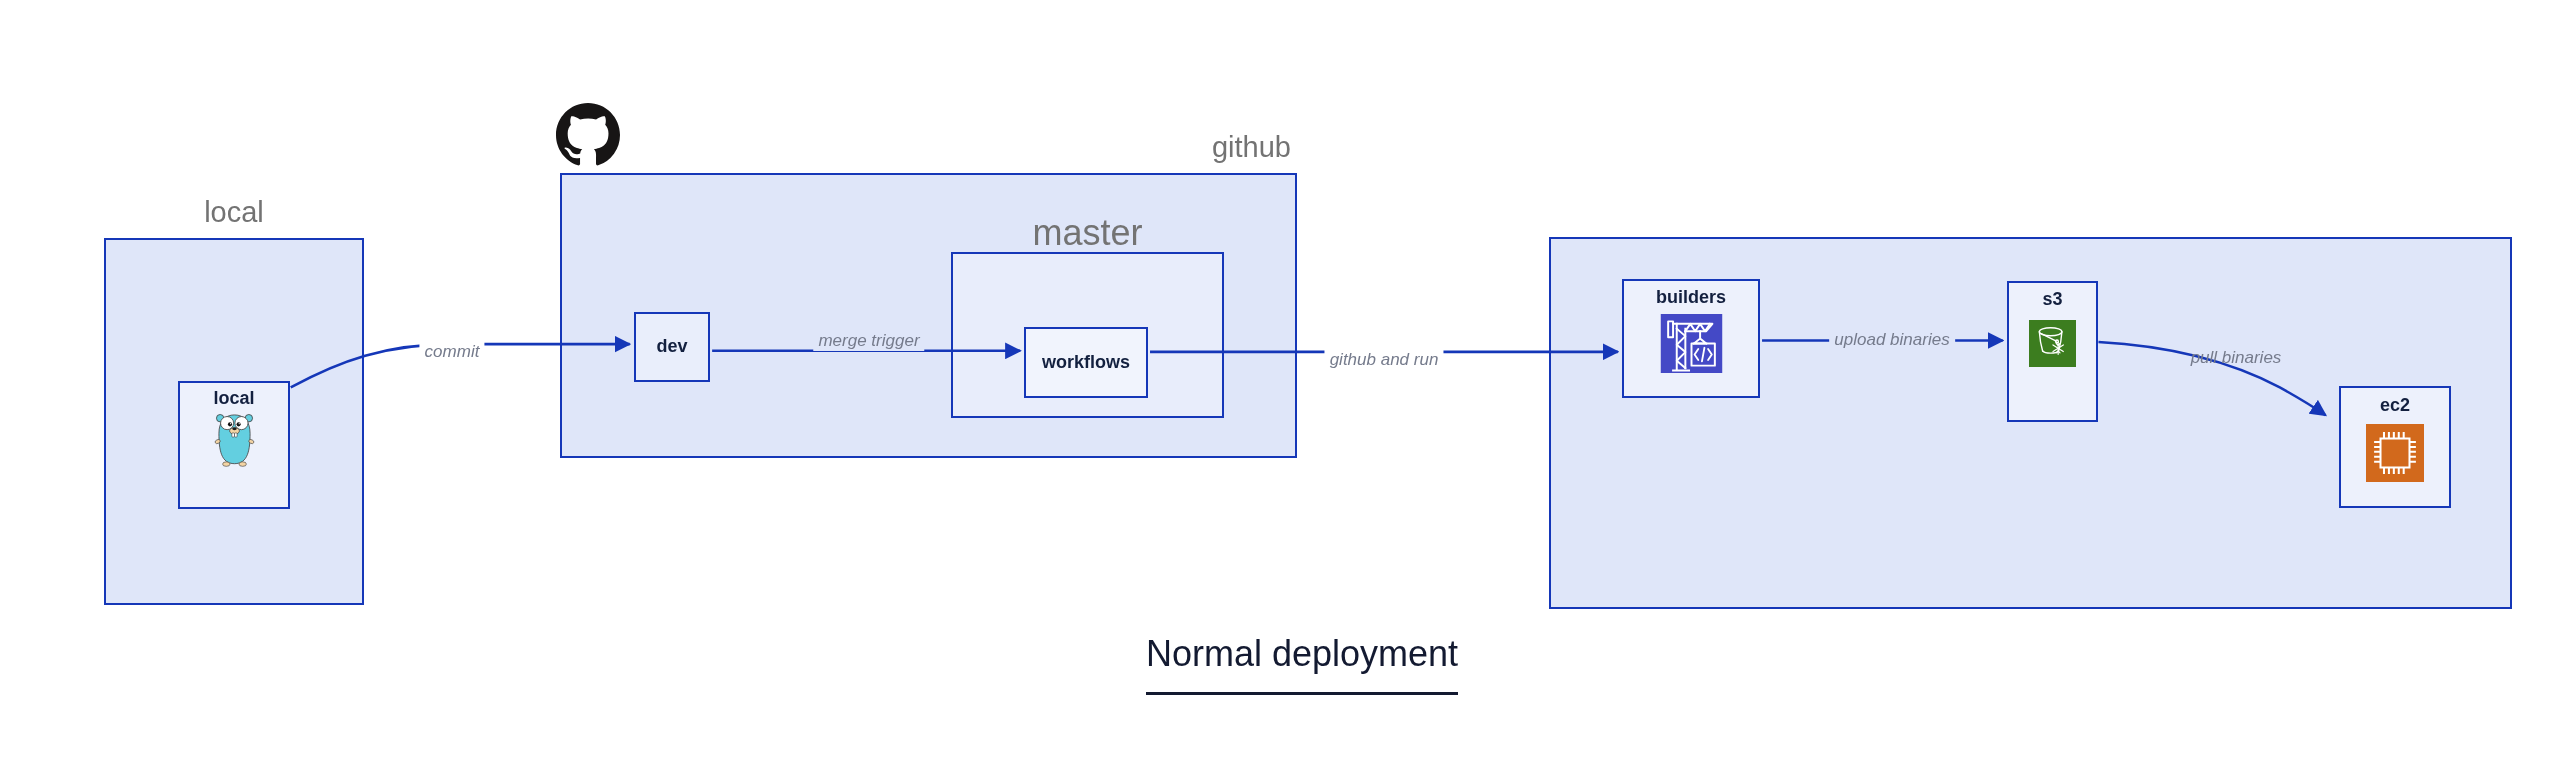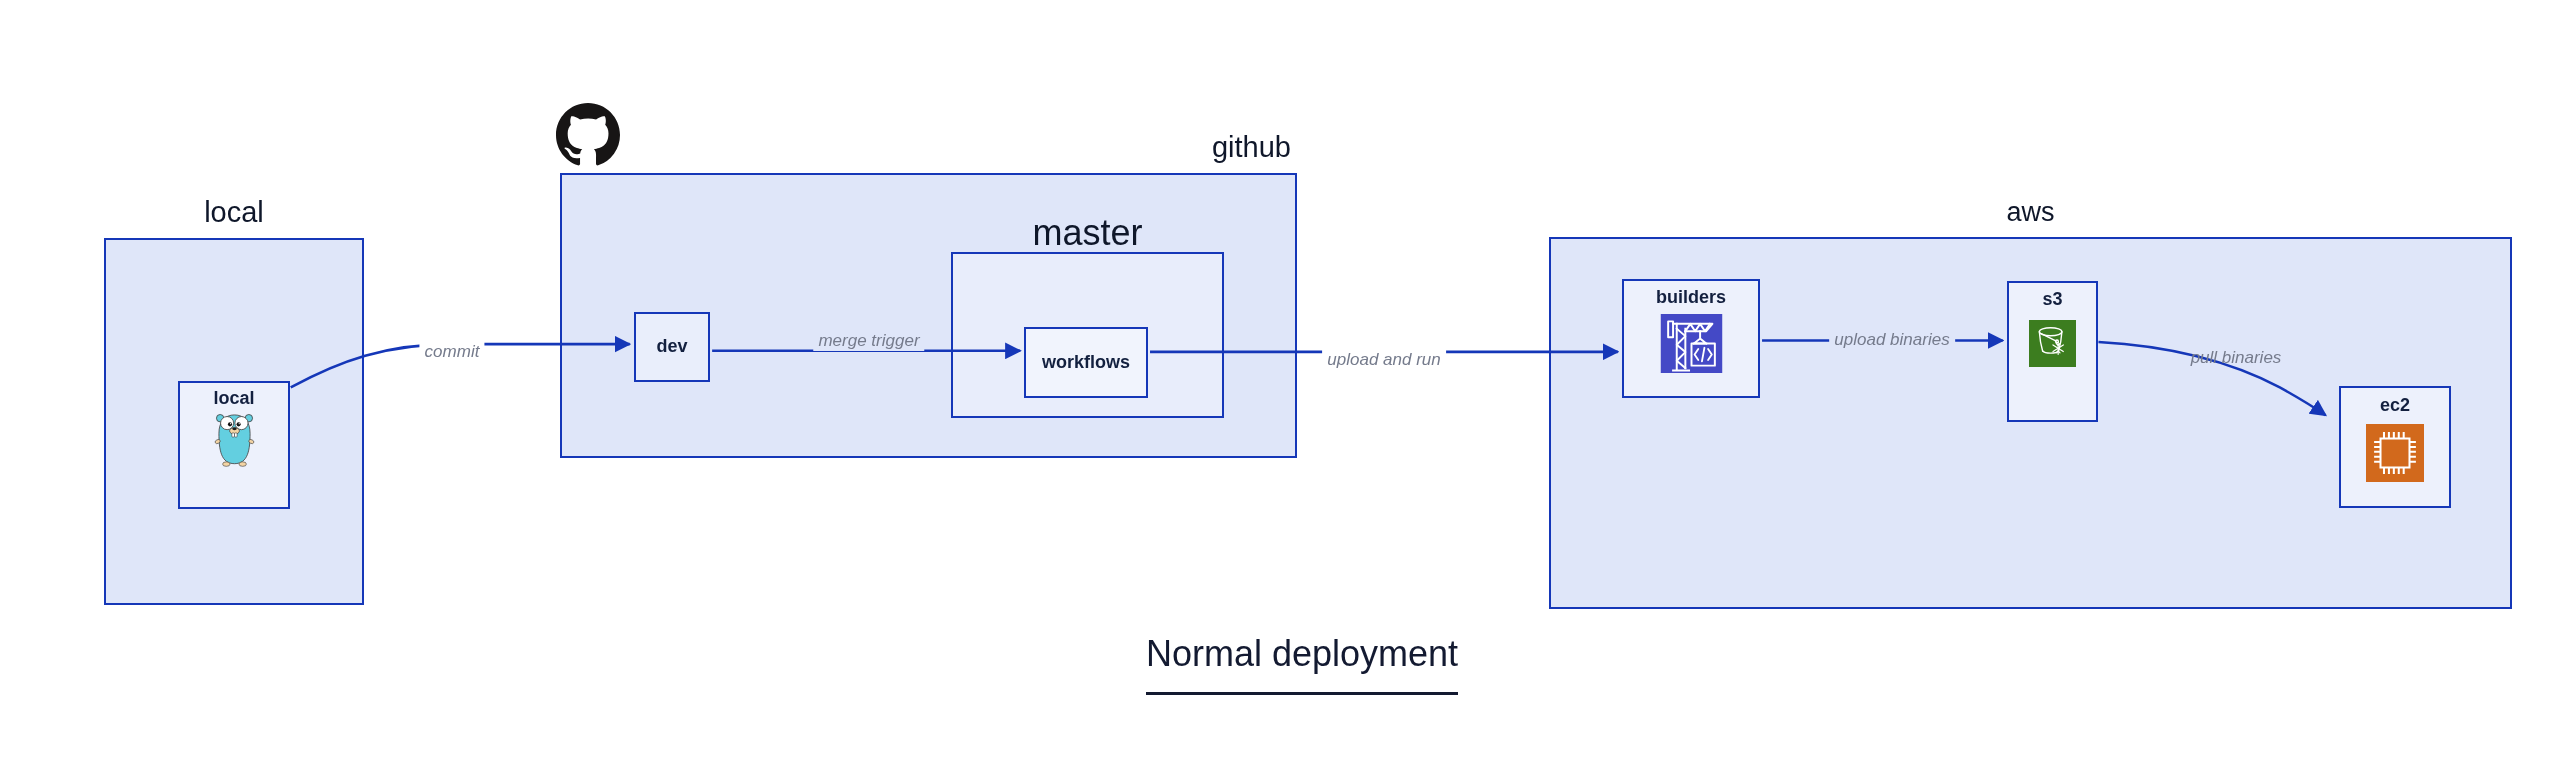--- a/index.html
+++ b/index.html
@@ -9,21 +9,21 @@
   
   .container-box{position:absolute;box-sizing:border-box;border:2.6px solid #1537b8;background:#dfe6f9;z-index:1;}
   .container-box.lighter{background:#e8edfb;z-index:2;}
 
   
   .node-box{position:absolute;box-sizing:border-box;border:2.6px solid #1537b8;background:#edf1fc;z-index:3;
             display:flex;flex-direction:column;align-items:center;}
   .node-box.center{justify-content:center;}
   .node-box.lightest{background:#f1f4fd;}
 
-  .area-label{position:absolute;color:#0f172a;font-size:29px;line-height:1.05;z-index:5;}
+  .area-label{position:absolute;color:#737373;font-size:29px;line-height:1.05;z-index:5;}
   .node-label{color:#13203f;font-weight:bold;font-size:18px;line-height:1.1;}
 
   .edge-label{position:absolute;transform:translateX(-50%);font-size:17px;font-style:italic;
               color:#757b8c;white-space:nowrap;z-index:6;padding:0 5.2px;line-height:1.2;}
   .bg-white{background:#ffffff;margin-top:8px;}
   .bg-area{background:#dfe6f9;}
 
   .edges-svg{position:absolute;left:0;top:0;z-index:4;pointer-events:none;}
   .arrow-line{stroke:#1537b8;stroke-width:5;fill:none;}
 
@@ -43,21 +43,20 @@
 
   <div class="container-box" style="left:560px;top:173px;width:737px;height:285px;"></div>
 
   <div class="container-box lighter" style="left:951px;top:252px;width:273px;height:166px;"></div>
 
   <div class="container-box" style="left:1549px;top:237px;width:963px;height:372px;"></div>
 
   <div class="area-label" style="left:104px;width:260px;top:197px;text-align:center;">local</div>
   <div class="area-label" style="left:1033px;width:258px;top:132px;text-align:right;">github</div>
   <div class="area-label" style="left:951px;width:273px;top:214px;text-align:center;font-size:36px;">master</div>
-  <div class="area-label" style="left:1549px;width:963px;top:198px;text-align:center;font-size:27px;">aws</div>
 
   <div class="logo" style="left:556px;top:103px;">
     <svg class="icon" width="64" height="64" viewBox="0 0 16 16" aria-hidden="true">
       <path fill="#171515" d="M8 0C3.58 0 0 3.58 0 8c0 3.54 2.29 6.53 5.47 7.59.4.07.55-.17.55-.38 0-.19-.01-.82-.01-1.49-2.01.37-2.53-.49-2.69-.94-.09-.23-.48-.94-.82-1.13-.28-.15-.68-.52-.01-.53.63-.01 1.08.58 1.23.82.72 1.21 1.87.87 2.33.66.07-.52.28-.87.51-1.07-1.78-.2-3.64-.89-3.64-3.95 0-.87.31-1.59.82-2.15-.08-.2-.36-1.02.08-2.12 0 0 .67-.21 2.2.82.64-.18 1.32-.27 2-.27s1.36.09 2 .27c1.53-1.04 2.2-.82 2.2-.82.44 1.1.16 1.92.08 2.12.51.56.82 1.27.82 2.15 0 3.07-1.87 3.75-3.65 3.95.29.25.54.73.54 1.48 0 1.07-.01 1.93-.01 2.2 0 .21.15.46.55.38A8.01 8.01 0 0 0 16 8c0-4.42-3.58-8-8-8z"></path>
     </svg>
   </div>
 
   <div class="node-box" style="left:178px;top:381px;width:112px;height:128px;padding-top:6.2px;">
     <div class="node-label">local</div>
     <svg class="icon" width="41" height="55" viewBox="0 0 100 134" style="margin-top:3.1px;">
@@ -156,21 +155,21 @@
     </defs>
     <path class="arrow-line" d="M564,752 C660,700 748,668 880,668 H1222" marker-end="url(#arrowhead)"></path>
     <path class="arrow-line" d="M1382,681 H1980" marker-end="url(#arrowhead)"></path>
     <path class="arrow-line" d="M2232,683 H3140" marker-end="url(#arrowhead)"></path>
     <path class="arrow-line" d="M3420,661 H3887" marker-end="url(#arrowhead)"></path>
     <path class="arrow-line" d="M4073,664 C4220,672 4330,702 4425,752 C4463,773 4492,791 4514,806" marker-end="url(#arrowhead)"></path>
   </svg>
 
   <div class="edge-label bg-white" style="left:452px;top:334px;">commit</div>
   <div class="edge-label bg-area" style="left:869px;top:331px;">merge trigger</div>
-  <div class="edge-label bg-white" style="left:1384px;top:342px;">upload and run</div>
+  <div class="edge-label bg-white" style="left:1384px;top:342px;">github and run</div>
   <div class="edge-label bg-area" style="left:1892px;top:330px;">upload binaries</div>
   <div class="edge-label" style="left:2236px;top:348px;">pull binaries</div>
 
   <div class="diagram-title">
     <span>Normal deployment</span>
   </div>
 
 </div>
 
 

